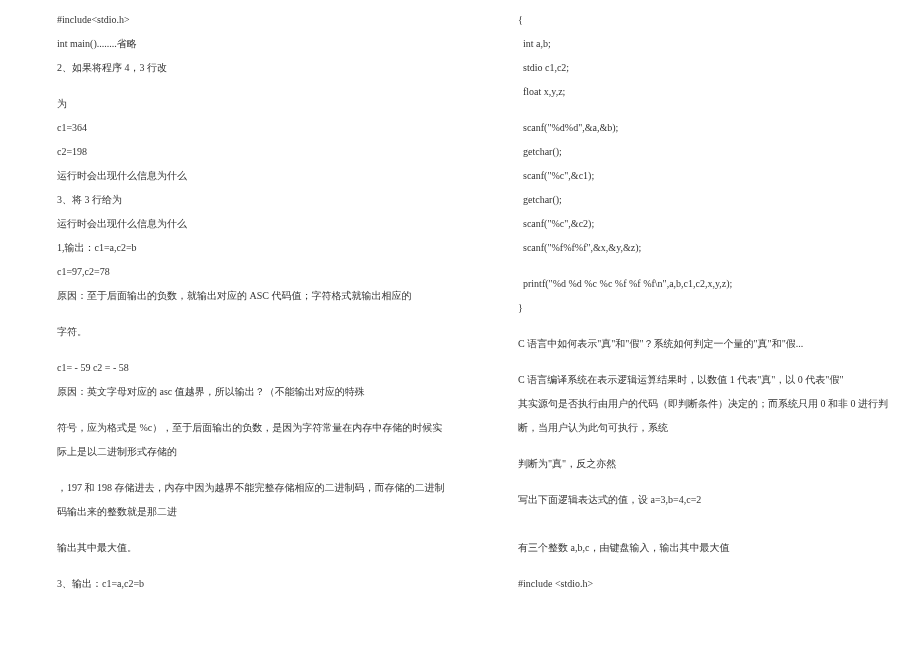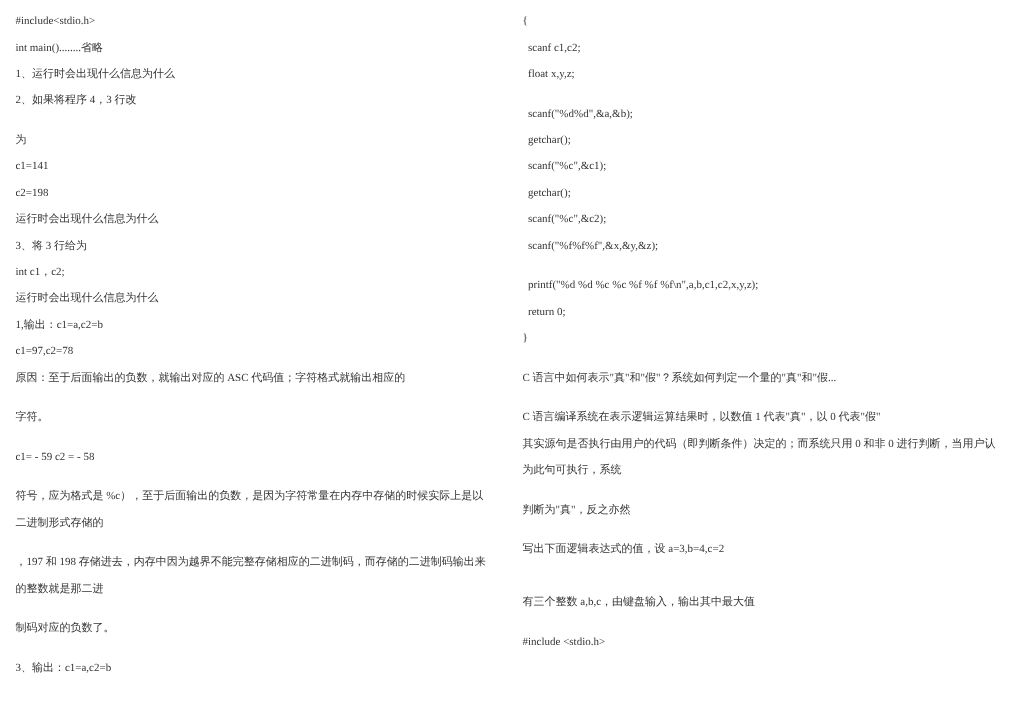--- a/index.html
+++ b/index.html
@@ -18,72 +18,72 @@
       padding: 8px 14px;
       gap: 30px;
     }
     .column {
       flex: 1;
       line-height: 2.4;
     }
     .line {
       white-space: pre-wrap;
       word-break: break-all;
+      margin-left: 43px;
     }
     .blank {
       height: 12px;
     }
   </style>
 </head>
 <body>
 
 <div class="container">
   <div class="column" id="left-col">
       <div class="line">#include&lt;stdio.h&gt;</div>
       <div class="line">int main()........省略</div>
-      <div class="line">1、运行时会出现什么信息为什么</div>
       <div class="line">2、如果将程序 4，3 行改</div>
       <div class="blank"></div>
       <div class="line">为</div>
-      <div class="line">c1=141</div>
+      <div class="line">c1=364</div>
       <div class="line">c2=198</div>
       <div class="line">运行时会出现什么信息为什么</div>
       <div class="line">3、将 3 行给为</div>
-      <div class="line">int c1，c2;</div>
       <div class="line">运行时会出现什么信息为什么</div>
       <div class="line">1,输出：c1=a,c2=b</div>
       <div class="line">c1=97,c2=78</div>
       <div class="line">原因：至于后面输出的负数，就输出对应的 ASC 代码值；字符格式就输出相应的</div>
       <div class="blank"></div>
       <div class="line">字符。</div>
       <div class="blank"></div>
       <div class="line">c1= - 59 c2 = - 58</div>
+      <div class="line">原因：英文字母对应的 asc 值越界，所以输出？（不能输出对应的特殊</div>
       <div class="blank"></div>
       <div class="line">符号，应为格式是 %c），至于后面输出的负数，是因为字符常量在内存中存储的时候实际上是以二进制形式存储的</div>
       <div class="blank"></div>
       <div class="line">，197 和 198 存储进去，内存中因为越界不能完整存储相应的二进制码，而存储的二进制码输出来的整数就是那二进</div>
       <div class="blank"></div>
-      <div class="line">制码对应的负数了。</div>
+      <div class="line">输出其中最大值。</div>
       <div class="blank"></div>
       <div class="line">3、输出：c1=a,c2=b</div>
     </div>
   <div class="column" id="right-col">
       <div class="line">{</div>
-      <div class="line">  scanf c1,c2;</div>
+      <div class="line">  int a,b;</div>
+      <div class="line">  stdio c1,c2;</div>
       <div class="line">  float x,y,z;</div>
       <div class="blank"></div>
       <div class="line">  scanf("%d%d",&amp;a,&amp;b);</div>
       <div class="line">  getchar();</div>
       <div class="line">  scanf("%c",&amp;c1);</div>
       <div class="line">  getchar();</div>
       <div class="line">  scanf("%c",&amp;c2);</div>
       <div class="line">  scanf("%f%f%f",&amp;x,&amp;y,&amp;z);</div>
       <div class="blank"></div>
       <div class="line">  printf("%d %d %c %c %f %f %f\n",a,b,c1,c2,x,y,z);</div>
-      <div class="line">  return 0;</div>
       <div class="line">}</div>
       <div class="blank"></div>
       <div class="line">C 语言中如何表示"真"和"假"？系统如何判定一个量的"真"和"假...</div>
       <div class="blank"></div>
       <div class="line">C 语言编译系统在表示逻辑运算结果时，以数值 1 代表"真"，以 0 代表"假"</div>
       <div class="line">其实源句是否执行由用户的代码（即判断条件）决定的；而系统只用 0 和非 0 进行判断，当用户认为此句可执行，系统</div>
       <div class="blank"></div>
       <div class="line">判断为"真"，反之亦然</div>
       <div class="blank"></div>
       <div class="line">写出下面逻辑表达式的值，设 a=3,b=4,c=2</div>

